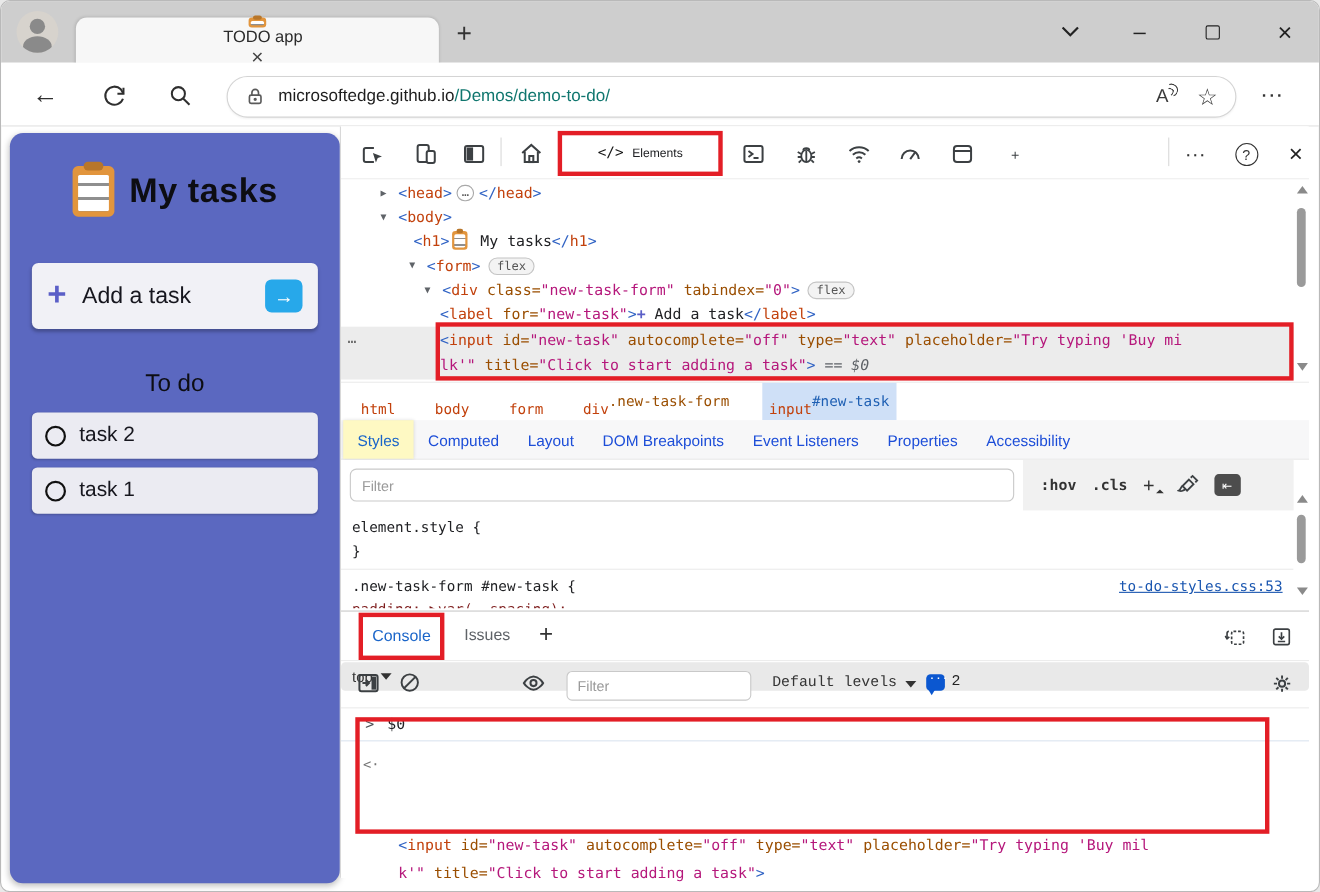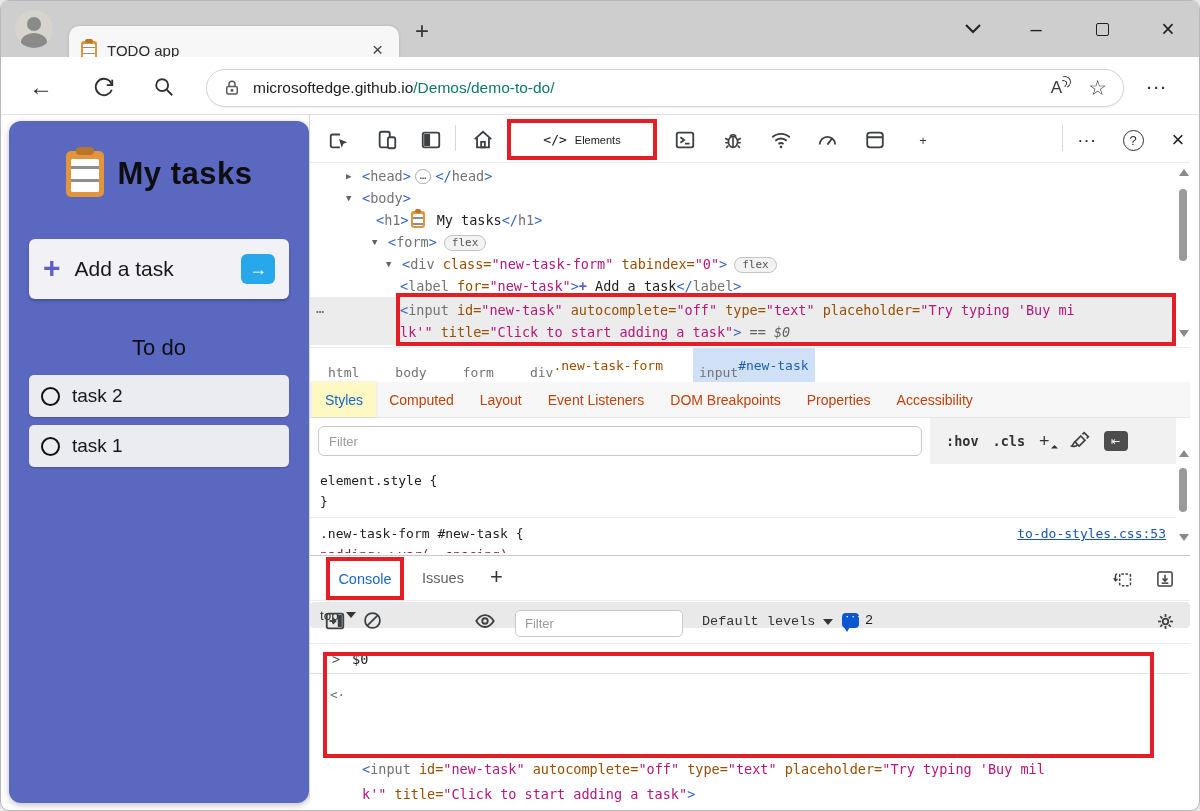--- a/index.html
+++ b/index.html
@@ -4,21 +4,21 @@
 <style>
   * { margin:0; padding:0; box-sizing:border-box; }
   html,body { width:1200px; height:811px; background:#e9e9e9; font-family:"Liberation Sans",sans-serif; overflow:hidden; }
   #window { position:relative; width:1200px; height:811px; background:#fff; border:1px solid #b9b9b9; border-radius:9px; overflow:hidden; }
 
   
   #tabstrip { position:absolute; left:0; top:0; width:1200px; height:56px; background:#cecece; }
   #avatar { position:absolute; left:14px; top:9px; width:38px; height:38px; border-radius:50%; background:#d7d3cd; overflow:hidden; }
   #avatar .head { position:absolute; left:12px; top:7px; width:14px; height:14px; border-radius:50%; background:#8a8a8a; }
   #avatar .body { position:absolute; left:6px; top:23px; width:26px; height:18px; border-radius:50% 50% 0 0; background:#8a8a8a; }
-  #tab { position:absolute; left:68px; top:25px; width:330px; height:48px; background:#f7f7f7; border-radius:10px 10px 0 0; box-shadow:0 0 3px rgba(0,0,0,.15); display:flex; align-items:center; padding:0 12px; }
+  #tab { position:absolute; left:68px; top:15px; width:330px; height:48px; background:#f7f7f7; border-radius:10px 10px 0 0; box-shadow:0 0 3px rgba(0,0,0,.15); display:flex; align-items:center; padding:0 12px;flex-direction:column; }
   #tab .title { font-size:15px; color:#2b2b2b; margin-left:10px; flex:1; }
   .tab-close { font-size:19px; color:#444; cursor:default; padding:0 4px; }
   #new-tab-btn { position:absolute; left:414px; top:16px; font-size:24px; color:#333; font-weight:300; }
   .win-ctrl { position:absolute; top:14px; width:34px; height:28px; display:flex; align-items:center; justify-content:center; color:#222; }
   #win-min { left:1018px; font-size:20px; }
   #win-max { left:1084px; }
   #win-max .sq { width:13px; height:13px; border:1.6px solid #222; border-radius:2px; }
   #win-close { left:1150px; font-size:23px; font-weight:300; }
   #tablist-chevron { left:955px; }
 
@@ -71,21 +71,21 @@
   #dt-more { left:763px; font-size:13px; letter-spacing:2px; font-weight:bold; color:#333; }
   #dt-help { left:808px; } #dt-help .q { width:21px; height:21px; border:1.6px solid #333; border-radius:50%; font-size:13px; display:flex; align-items:center; justify-content:center; color:#333; }
   #dt-close { left:853px; font-size:22px; font-weight:300; color:#222; }
 
   
   #dom-tree { position:absolute; left:0; top:50px; width:866px; font-family:"DejaVu Sans Mono",monospace; font-size:13.5px; line-height:22px; white-space:pre; }
   .dom-row { position:relative; }
   .dom-row.hl { background:#ececec; padding-top:2px; padding-bottom:2px; }
   .tree-arrow { position:absolute; top:0; font-size:9px; color:#5f6368; line-height:22px; }
   .gutter-dots { position:absolute; left:6px; top:0; color:#6a6a6a; letter-spacing:1px; }
-  .tk-br { color:#2f62c4; } .tk-tag { color:#737373;margin-top:15px; } .tk-attr { color:#9a4e01; }
+  .tk-br { color:#2f62c4; } .tk-tag { color:#c2410c;margin-top:15px; } .tk-attr { color:#9a4e01; }
   .tk-val { color:#b5177b; } .tk-txt { color:#202124; }
   .tk-sel { color:#5f6368; font-style:italic; }
   .tk-plus { color:#5b5fc7; font-weight:bold; }
   .tk-id { color:#1e5fb3; }
   .badge { display:inline-block; font-size:11px; line-height:14px; color:#555; background:#f3f3f3; border:1px solid #c4c4c4; border-radius:8px; padding:0 7px; margin-left:7px; vertical-align:1px; }
   .dots-badge { display:inline-block; font-size:11px; line-height:11px; color:#555; background:#fff; border:1px solid #a9a9a9; border-radius:8px; padding:0 4px 2px; margin:0 4px; vertical-align:2px; }
 
   
   .sb { position:absolute; width:14px; }
   .sb .up, .sb .down { position:absolute; left:3px; width:0; height:0; border-left:5px solid transparent; border-right:5px solid transparent; }
@@ -93,21 +93,21 @@
   .sb .down { border-top:7px solid #8a8a8a; }
   .sb .thumb { position:absolute; left:3px; width:8px; background:#9a9a9a; border-radius:4px; }
 
   
   #crumbs { position:absolute; left:0; top:232px; width:880px; height:35px; border-top:1px solid #ececec; display:flex; align-items:stretch; gap:24px; padding-left:12px; font-family:"DejaVu Sans Mono",monospace; font-size:13px; }
   .crumb { display:flex; align-items:center; padding:0 6px; }
   .crumb.active { background:#cfe0f7; }
 
   
   #styles-tabs { position:absolute; left:0; top:267px; width:880px; height:36px; background:#f7f7f8; border-bottom:1px solid #e6e6e6; display:flex; align-items:stretch; padding-left:2px; }
-  .s-tab { display:flex; align-items:center; padding:0 13px; font-size:14px; color:#c2410c; }
+  .s-tab { display:flex; align-items:center; padding:0 13px; font-size:14px; color:#1d4ed8; }
   .s-tab.active { background:#fef9c3; color:#1a65c9; box-shadow:0 0 3px rgba(0,0,0,.12); }
 
   
   #styles-filter-row { position:absolute; left:0; top:303px; width:880px; height:46px; background:#fff; }
   #styles-filter-row .rightzone { position:absolute; left:620px; top:0; width:246px; height:46px; background:#f1f1f1; display:flex; align-items:center; gap:14px; padding-left:16px; }
   .filter-input { position:absolute; left:8px; top:8px; width:604px; height:30px; border:1px solid #c9c9c9; border-radius:6px; font-size:13px; padding:0 10px; color:#333; background:#fff; font-family:"Liberation Sans",sans-serif; }
   .filter-input::placeholder { color:#9a9a9a; }
   .pseudo { font-family:"DejaVu Sans Mono",monospace; font-size:13.5px; font-weight:bold; color:#333; }
   .plus-dd { position:relative; font-size:18px; color:#333; padding-right:6px; }
   .plus-dd::after { content:""; position:absolute; right:-1px; bottom:1px; border-left:5px solid transparent; border-top:5px solid #333; transform:rotate(-45deg); }
@@ -339,22 +339,22 @@
         <div class="crumb active">
           <span class="tk-tag">input</span>
           <span class="tk-id">#new-task</span>
         </div>
       </div>
 
     <div id="styles-tabs">
         <div class="s-tab active">Styles</div>
         <div class="s-tab">Computed</div>
         <div class="s-tab">Layout</div>
+        <div class="s-tab">DOM Breakpoints</div>
         <div class="s-tab">Event Listeners</div>
-        <div class="s-tab">DOM Breakpoints</div>
         <div class="s-tab">Properties</div>
         <div class="s-tab">Accessibility</div>
       </div>
 
     <div id="styles-filter-row">
       <input class="filter-input" placeholder="Filter" style="">
       <div class="rightzone">
         <span class="pseudo">:hov</span>
         <span class="pseudo">.cls</span>
         <span class="plus-dd">+</span>

